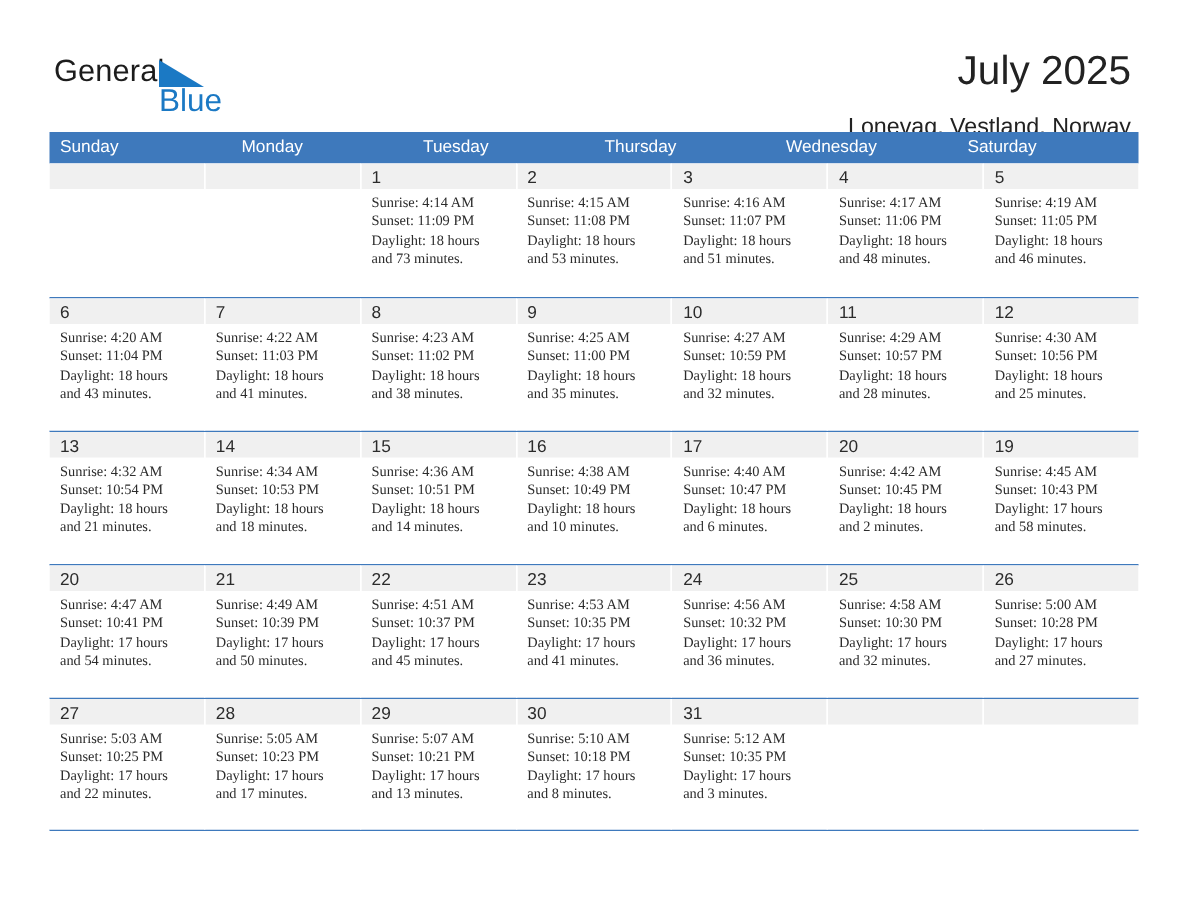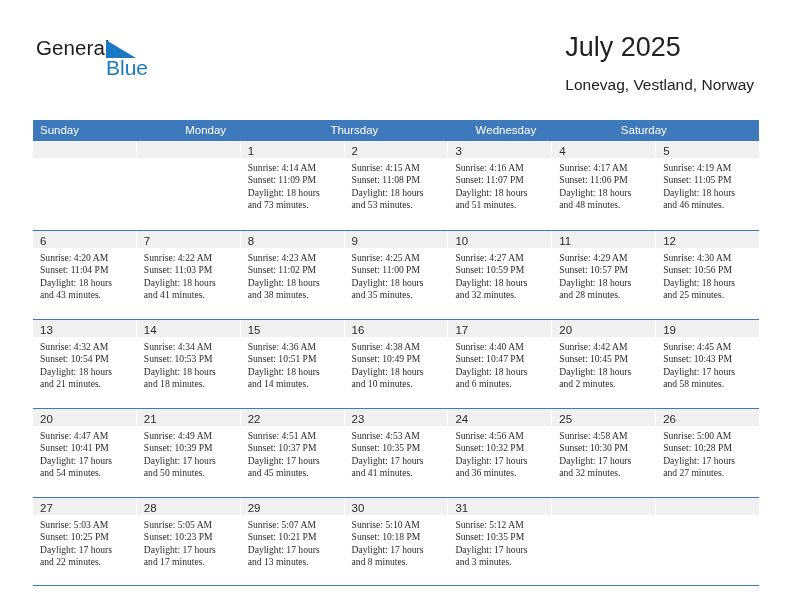--- a/index.html
+++ b/index.html
@@ -62,41 +62,41 @@
     left: 70px;
     top: 4px;
     width: 30px;
     height: 18px;
   }
 
   .title-block {
     position: absolute;
     right: 38px;
     top: 30px;
-    text-align: left;
+    text-align: right;
   }
   .cal-title {
     font-size: 27px;
     color: #222222;
     line-height: 34px;
     white-space: nowrap;
   }
   .cal-subtitle {
     font-size: 15.5px;
     color: #222222;
     line-height: 22px;
     margin-top: 10px;
     white-space: nowrap;
   }
 
   
   .calendar {
     position: absolute;
     left: 33px;
-    top: 120px;
+    top: 88px;
     width: 726px;
   }
 
   .dow-row {
     display: flex;
     background: #3e79bc;
     height: 21px;
   }
   .dow {
     flex: 1 1 0;
@@ -178,20 +178,21 @@
       <div class="cal-title">July 2025</div>
       <div class="cal-subtitle">Lonevag, Vestland, Norway</div>
     </div>
 
   </div>
 
   <div class="calendar">
     <div class="dow-row" id="dow-row">
         <div class="dow">Sunday</div>
         <div class="dow">Monday</div>
+        <div class="dow">Tuesday</div>
         <div class="dow">Thursday</div>
         <div class="dow">Wednesday</div>
         <div class="dow">Saturday</div>
       </div>
     <div id="weeks-container">
         <div class="week">
           <div class="cell empty">
             <div class="daynum-band"><span class="daynum"></span></div>
             <div class="cell-body"></div>
           </div>

